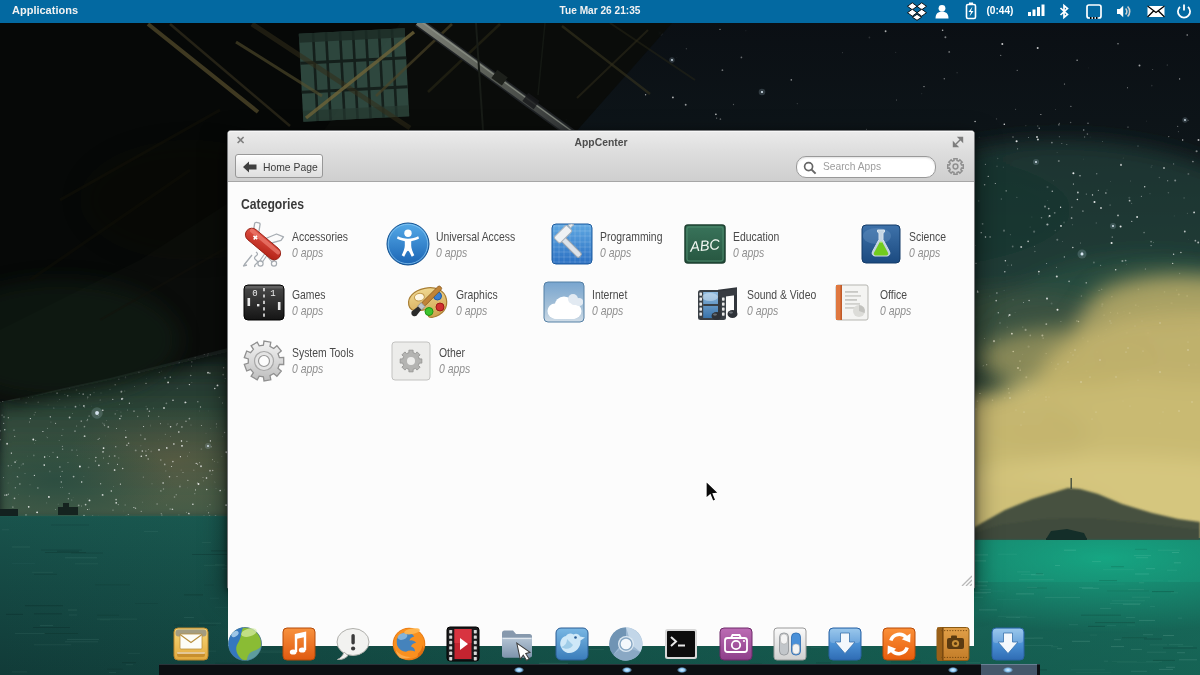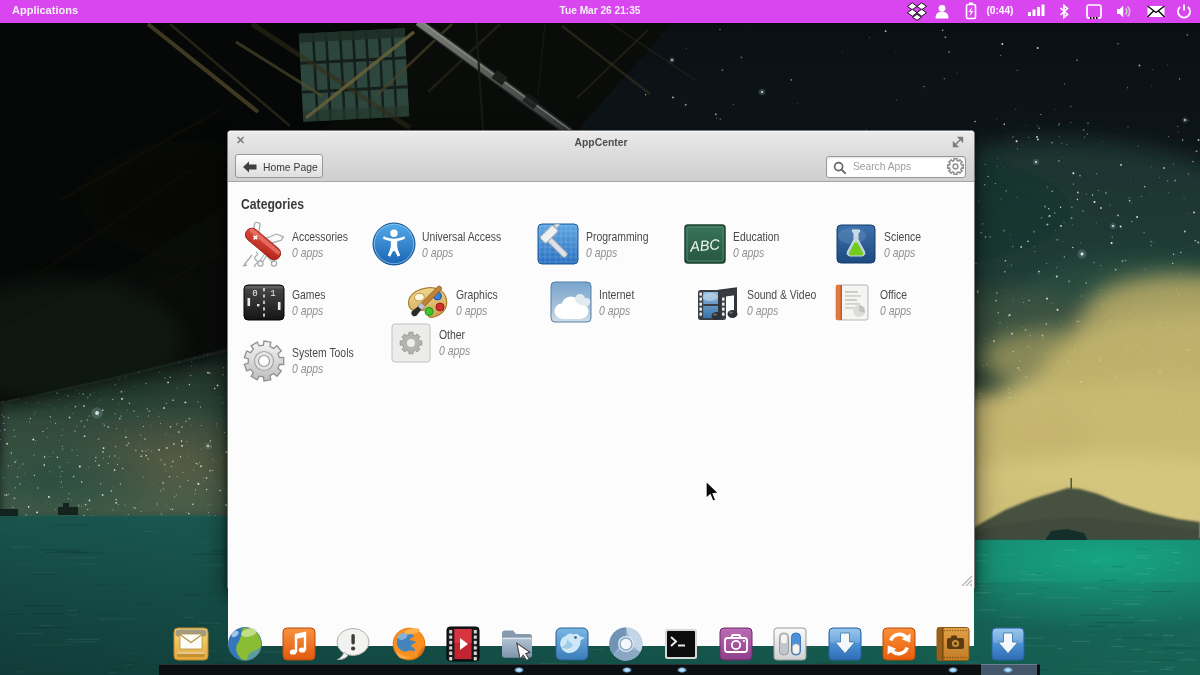--- a/index.html
+++ b/index.html
@@ -1,28 +1,28 @@
 <!DOCTYPE html>
 <html><head><meta charset="utf-8"><style>
 *{margin:0;padding:0;box-sizing:border-box}
 html,body{width:1200px;height:675px;overflow:hidden;font-family:"Liberation Sans",sans-serif;background:#0a0e10;position:relative}
 #bg{position:absolute;left:0;top:0}
-#panel{position:absolute;left:0;top:0;width:1200px;height:23px;background:#d946ef;color:#fff}
+#panel{position:absolute;left:0;top:0;width:1200px;height:23px;background:#0369a1;color:#fff}
 #panel .apps{position:absolute;left:12px;top:4px;font-size:11px;font-weight:bold;color:#f2f2f2}
 #panel .clock{position:absolute;left:0;width:1200px;text-align:center;top:4px;font-size:11.5px;font-weight:bold;color:#f2f2f2;transform:scaleX(.88)}
 #panel .tray{position:absolute;right:0;top:0;height:23px}
 .win{position:absolute;left:227px;top:130px;width:748px;height:459px;border-radius:4px 4px 2px 2px;box-shadow:0 10px 26px rgba(0,0,0,.6),0 2px 6px rgba(0,0,0,.5);background:#fcfcfc;border:1px solid #77797b}
 .hdr{position:absolute;left:0;top:0;width:746px;height:51px;border-radius:3px 3px 0 0;background:linear-gradient(#ebebeb,#dedede 40%,#cfcfcf);border-bottom:1px solid #a6a6a6;box-shadow:inset 0 1px 0 #f7f7f7}
 .title{position:absolute;width:100%;text-align:center;top:5px;font-size:11.5px;font-weight:bold;color:#4d4d4d;transform:scaleX(.9)}
 .closex{position:absolute;left:8px;top:3px;font-size:11px;font-weight:bold;color:#808080}
 .maxi{position:absolute;right:10px;top:5px}
 .homebtn{position:absolute;left:7px;top:23px;width:88px;height:24px;border:1px solid #989898;border-radius:3px;background:linear-gradient(#fdfdfd,#e9e9e9 60%,#dfdfdf);box-shadow:inset 0 1px 0 #fff;font-size:11.5px;color:#3c3c3c;line-height:22px;white-space:nowrap}
 .homebtn span{position:absolute;left:27px;top:1px;transform:scaleX(.9);transform-origin:left center}
 .homebtn svg{position:absolute;left:7px;top:6px}
-.search{position:absolute;left:598px;top:25px;width:140px;height:22px;border:1px solid #999;border-radius:3px;background:#fff;box-shadow:inset 0 1px 2px rgba(0,0,0,.12)}
+.search{position:absolute;left:568px;top:25px;width:140px;height:22px;border:1px solid #999;border-radius:10px;background:#fff;box-shadow:inset 0 1px 2px rgba(0,0,0,.12)}
 .search span{position:absolute;left:26px;top:3px;font-size:11.5px;color:#9d9d9d;transform:scaleX(.89);transform-origin:left center}
 .search svg{position:absolute;left:6px;top:4px}
 .gearbtn{position:absolute;left:719px;top:27px}
 .content{position:absolute;left:0;top:52px;width:746px;height:463px;background:#fcfcfc}
 .cats{position:absolute;left:13px;top:13px;font-size:14px;font-weight:bold;color:#3a3a3a;transform:scaleX(.87);transform-origin:left top}
 .cat{position:absolute;width:147px;height:48px}
 .cat .ttl{position:absolute;left:52px;top:9px;font-size:13px;color:#4a4a4a;white-space:nowrap;transform:scaleX(.8);transform-origin:left top}
 .cat .sub{position:absolute;left:52px;top:25px;font-size:13px;font-style:italic;color:#8f8f8f;transform:scaleX(.8);transform-origin:left top}
 .grip{position:absolute;right:2px;bottom:2px}
 #dock{position:absolute;left:0;top:615px;width:1200px;height:60px}
@@ -1575,31 +1575,31 @@
           <circle cx="20.5" cy="43.5" r="2.6" fill="none" stroke="#a6acb2" stroke-width="1.2"></circle>
           <path d="M16,32 q3,2 0,4 q-3,2 0,4 q3,2 0,4 q-2,1.5 -1,3" fill="none" stroke="#a6acb2" stroke-width="1.3"></path>
           <path d="M12,35 L4,45 M3,46 l4,-1" stroke="#a6acb2" stroke-width="1.3" fill="none"></path>
           <rect x="2" y="17.5" width="42" height="13" rx="6.5" transform="rotate(40 23 24)" fill="url(#redK)" stroke="#8e1508" stroke-width=".8"></rect>
           <rect x="4" y="18.8" width="38" height="4" rx="2" transform="rotate(40 23 24)" fill="#f08276" opacity=".65"></rect>
           <path d="M10.5,24 h5 M13,21.5 v5" transform="rotate(40 23 24)" stroke="#fff" stroke-width="1.6"></path>
         </svg>
         <div class="ttl">Accessories</div>
         <div class="sub">0 apps</div>
       </div>
-      <div class="cat" style="left:142px;top:37px">
+      <div class="cat" style="left:156px;top:37px">
         <svg width="48" height="48" viewBox="0 0 48 48" style="position:absolute;left:0;top:0">
           <circle cx="24" cy="24" r="21" fill="url(#blueC)" stroke="#11508f" stroke-width="1"></circle>
           <circle cx="24" cy="24" r="19.7" fill="none" stroke="#8ecbf2" stroke-width="1" opacity=".7"></circle>
           <circle cx="24" cy="13.2" r="3.7" fill="#fff"></circle>
           <path d="M24,18.8 c3.4,0 7.6,-1.3 10.2,-2.5 l0.9,2.3 c-2.5,1.3 -5.9,2.4 -7.9,2.6 l0,4.6 c0,2 1.5,6.5 3.1,9.5 l-2.5,1.4 c-1.3,-2.7 -2.7,-6 -3.8,-6 c-1.1,0 -2.5,3.3 -3.8,6 l-2.5,-1.4 c1.6,-3 3.1,-7.5 3.1,-9.5 l0,-4.6 c-2,-0.2 -5.4,-1.3 -7.9,-2.6 l0.9,-2.3 c2.6,1.2 6.8,2.5 10.2,2.5 Z" fill="#fff"></path>
         </svg>
         <div class="ttl">Universal Access</div>
         <div class="sub">0 apps</div>
       </div>
-      <div class="cat" style="left:306px;top:37px">
+      <div class="cat" style="left:320px;top:37px">
         <svg width="48" height="48" viewBox="0 0 48 48" style="position:absolute;left:0;top:0">
           <rect x="4" y="4" width="40" height="40" rx="4" fill="url(#blueSq)" stroke="#1c5a9e" stroke-width="1"></rect>
           <line x1="6" y1="5" x2="6" y2="43" stroke="#fff" opacity=".14"></line>
           <line x1="11" y1="5" x2="11" y2="43" stroke="#fff" opacity=".14"></line>
           <line x1="16" y1="5" x2="16" y2="43" stroke="#fff" opacity=".14"></line>
           <line x1="22" y1="5" x2="22" y2="43" stroke="#fff" opacity=".14"></line>
           <line x1="27" y1="5" x2="27" y2="43" stroke="#fff" opacity=".14"></line>
           <line x1="32" y1="5" x2="32" y2="43" stroke="#fff" opacity=".14"></line>
           <line x1="37" y1="5" x2="37" y2="43" stroke="#fff" opacity=".14"></line>
           <line x1="42" y1="5" x2="42" y2="43" stroke="#fff" opacity=".14"></line>
@@ -1620,21 +1620,21 @@
       </div>
       <div class="cat" style="left:453px;top:37px">
         <svg width="48" height="48" viewBox="0 0 48 48" style="position:absolute;left:0;top:0">
           <rect x="4" y="5" width="40" height="38" rx="3" fill="url(#eduG)" stroke="#1d4030" stroke-width="1.5"></rect>
           <rect x="6" y="7" width="36" height="34" rx="2" fill="none" stroke="#4d8a6c" stroke-width="1"></rect>
           <text x="24" y="30.5" font-family="Liberation Sans" font-size="14.5" fill="#f2f8f2" text-anchor="middle" transform="rotate(-5 24 26)" font-style="italic">ABC</text>
         </svg>
         <div class="ttl">Education</div>
         <div class="sub">0 apps</div>
       </div>
-      <div class="cat" style="left:604px;top:37px">
+      <div class="cat" style="left:629px;top:37px">
         <svg width="48" height="48" viewBox="0 0 48 48" style="position:absolute;left:0;top:0">
           <rect x="5" y="5" width="38" height="38" rx="4" fill="url(#sciG)" stroke="#123a68" stroke-width="1"></rect>
           <ellipse cx="20" cy="16" rx="14" ry="8" fill="#6f9cc8" opacity=".35"></ellipse>
           <path d="M20.5,10 l7,0 0,2 -1.5,1 0,6.5 6.5,12 c1,2 0,4.5 -2.5,4.5 l-12,0 c-2.5,0 -3.5,-2.5 -2.5,-4.5 l6.5,-12 0,-6.5 -1.5,-1 Z" fill="#dbe6ee" opacity=".85" stroke="#f0f5f8" stroke-width="1"></path>
           <path d="M22.8,22 l-5.8,10.8 c-0.6,1.2 0,2.7 1.5,2.7 l11,0 c1.5,0 2.1,-1.5 1.5,-2.7 L25.2,22 Z" fill="#72cc1e"></path>
           <ellipse cx="24" cy="22.3" rx="1.6" ry="0.8" fill="#a5e85c"></ellipse>
         </svg>
         <div class="ttl">Science</div>
         <div class="sub">0 apps</div>
       </div>
@@ -1663,21 +1663,21 @@
           <circle cx="25" cy="33.5" r="4" fill="#3fc42e" stroke="#1f9414" stroke-width="1"></circle>
           <g transform="rotate(45 20 26)">
             <rect x="17.5" y="2" width="4.5" height="26" rx="2" fill="#c08438" stroke="#8a5a1e" stroke-width=".8"></rect>
             <rect x="17" y="27" width="5.5" height="5" fill="#bfc6cc" stroke="#888" stroke-width=".7"></rect>
             <path d="M17.5,32 l4.5,0 1,8 c-2,3 -5,3 -6.5,0 Z" fill="#2a2a2a"></path>
           </g>
         </svg>
         <div class="ttl">Graphics</div>
         <div class="sub">0 apps</div>
       </div>
-      <div class="cat" style="left:319px;top:95px">
+      <div class="cat" style="left:312px;top:95px">
         <svg width="48" height="48" viewBox="0 0 48 48" style="position:absolute;left:0;top:0">
           <rect x="4" y="4" width="40" height="40" rx="4" fill="url(#intG)" stroke="#5580a5" stroke-width="1"></rect>
           <g fill="#fff">
             <circle cx="15" cy="33" r="7.5"></circle>
             <circle cx="24" cy="28" r="9.5"></circle>
             <circle cx="34" cy="33" r="7.5"></circle>
             <rect x="12" y="31" width="25" height="10" rx="4"></rect>
           </g>
           <g fill="#e2eaf2">
             <circle cx="33" cy="21" r="5"></circle>
@@ -1734,21 +1734,21 @@
       </div>
       <div class="cat" style="left:12px;top:153px">
         <svg width="48" height="48" viewBox="0 0 48 48" style="position:absolute;left:0;top:0">
           <path d="M43.7,21.5 L43.7,28.5 L39.4,28.4 L38.0,32.3 L41.3,35.0 L36.9,40.3 L33.7,37.5 L30.0,39.6 L30.8,43.8 L24.0,45.0 L23.4,40.8 L19.2,40.1 L17.2,43.8 L11.1,40.3 L13.4,36.7 L10.6,33.4 L6.7,35.0 L4.3,28.5 L8.3,27.1 L8.3,22.9 L4.3,21.5 L6.7,15.0 L10.6,16.6 L13.4,13.3 L11.1,9.7 L17.2,6.2 L19.2,9.9 L23.4,9.2 L24.0,5.0 L30.8,6.2 L30.0,10.4 L33.7,12.5 L36.9,9.7 L41.3,15.0 L38.0,17.7 L39.4,21.6 Z" fill="url(#gearG)" stroke="#909090" stroke-width="1.3"></path>
           <circle cx="24" cy="25" r="9.5" fill="#e4e4e4" stroke="#a8a8a8" stroke-width="1.2"></circle>
           <circle cx="24" cy="25" r="5.5" fill="#fcfcfc" stroke="#989898" stroke-width="1.2"></circle>
         </svg>
         <div class="ttl">System Tools</div>
         <div class="sub">0 apps</div>
       </div>
-      <div class="cat" style="left:159px;top:135px">
+      <div class="cat" style="left:159px;top:153px">
         <svg width="48" height="48" viewBox="0 0 48 48" style="position:absolute;left:0;top:0">
           <rect x="5" y="6" width="38" height="38" rx="3" fill="#ececea" stroke="#c2c2c0" stroke-width="1"></rect>
           <path d="M34.8,22.9 L34.8,27.1 L32.4,27.0 L31.3,29.5 L33.1,31.1 L30.1,34.1 L28.5,32.3 L26.0,33.4 L26.1,35.8 L21.9,35.8 L22.0,33.4 L19.5,32.3 L17.9,34.1 L14.9,31.1 L16.7,29.5 L15.6,27.0 L13.2,27.1 L13.2,22.9 L15.6,23.0 L16.7,20.5 L14.9,18.9 L17.9,15.9 L19.5,17.7 L22.0,16.6 L21.9,14.2 L26.1,14.2 L26.0,16.6 L28.5,17.7 L30.1,15.9 L33.1,18.9 L31.3,20.5 L32.4,23.0 Z" fill="#b4b4b2" stroke="#9a9a98" stroke-width="1"></path>
           <circle cx="24" cy="25" r="4" fill="#ececea"></circle>
         </svg>
         <div class="ttl">Other</div>
         <div class="sub">0 apps</div>
       </div>
 </div>
 <svg class="grip" width="13" height="13" viewBox="0 0 13 13">

